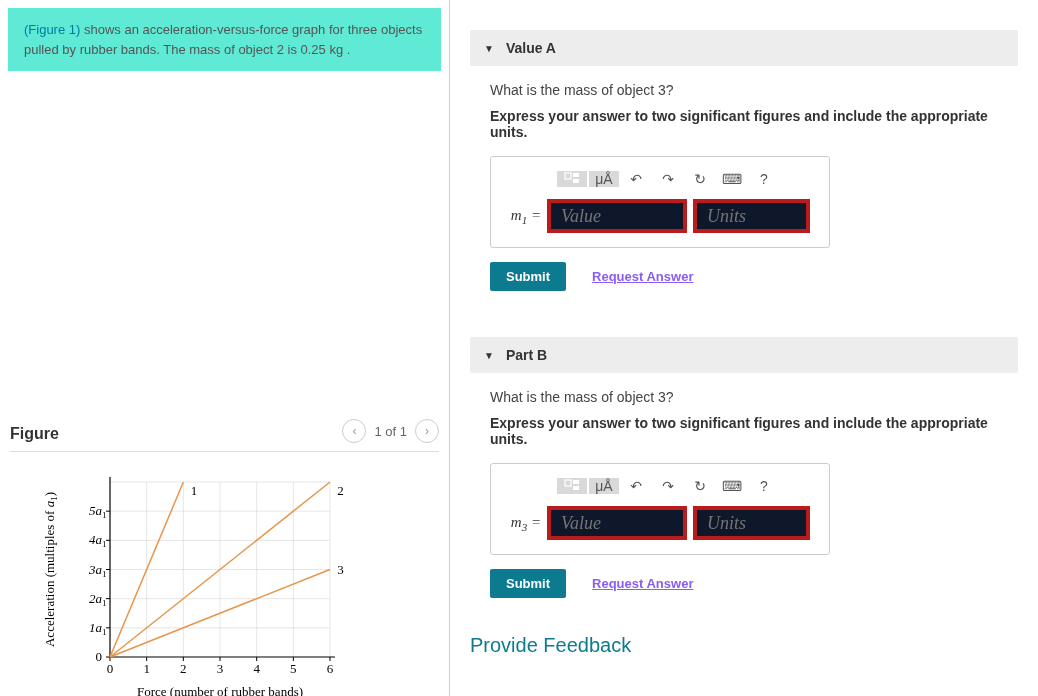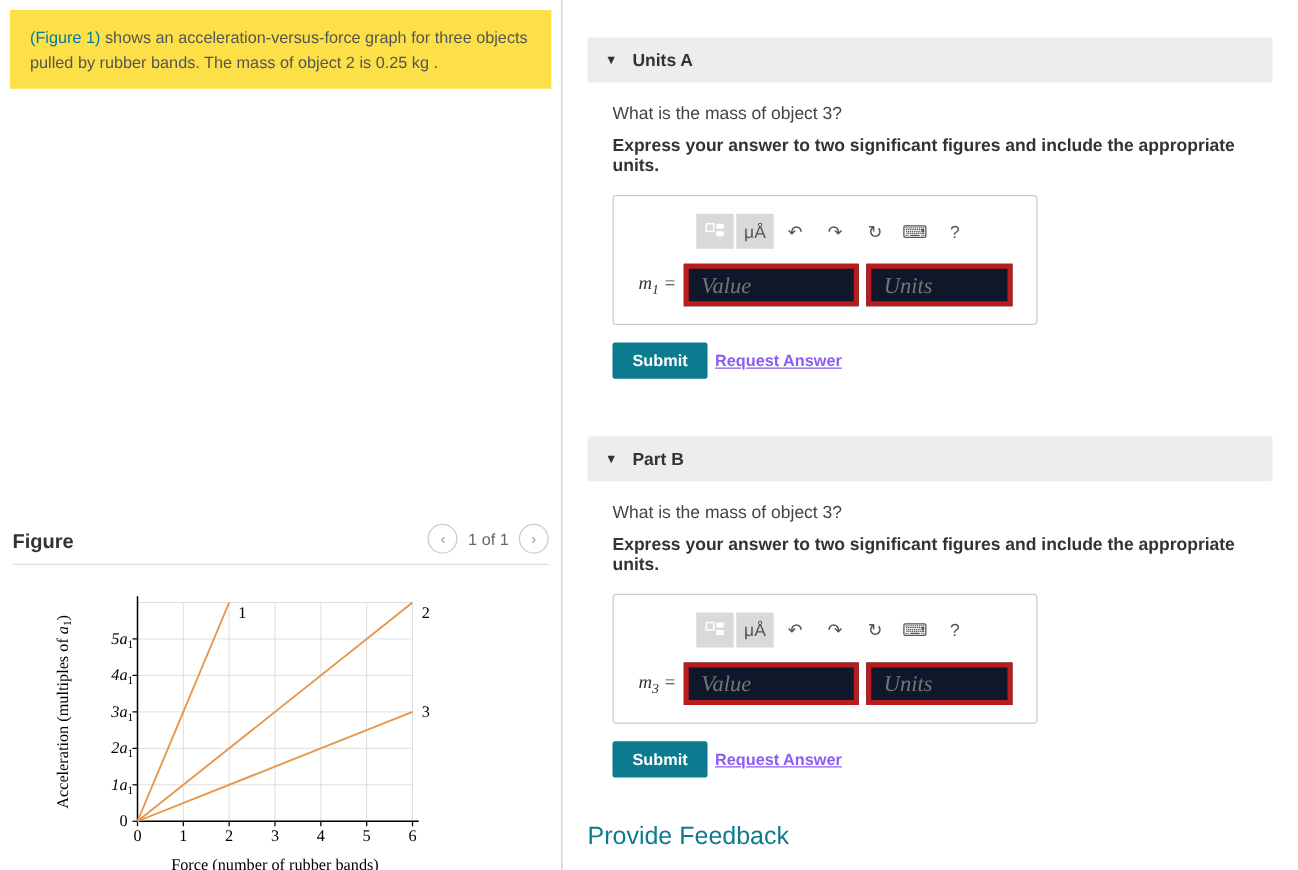--- a/index.html
+++ b/index.html
@@ -1,45 +1,45 @@
 <!DOCTYPE html>
 <html><head>
   <meta charset="utf-8">
   <style>
     * { box-sizing: border-box; margin: 0; padding: 0; }
     body { font-family: Arial, Helvetica, sans-serif; font-size: 14px; color: #333; background: #fff; display: flex; height: 696px; width: 1038px; overflow: hidden; }
     .left-pane { width: 450px; border-right: 1px solid #ccc; padding: 0; }
     .right-pane { flex: 1; padding: 0 20px; overflow-y: auto; }
-    .prompt-box { background: #fde047; padding: 12px 16px; margin: 8px; font-size: 13px; color: #555; line-height: 1.5; }
+    .prompt-box { background: #5eead4; padding: 12px 16px; margin: 8px; font-size: 13px; color: #555; line-height: 1.5; }
     .prompt-box .fig-link { color: #007b9e; }
     .figure-section { margin-top: 340px; padding: 0 10px; }
     .figure-header { display: flex; justify-content: space-between; align-items: flex-end; padding: 8px 0; border-bottom: 1px solid #ddd; }
     .figure-title { font-size: 16px; font-weight: bold; color: #333; }
     .figure-nav { display: flex; align-items: center; gap: 8px; font-size: 13px; color: #666; }
     .nav-btn { width: 24px; height: 24px; border: 1px solid #ccc; border-radius: 50%; background: #fff; display: flex; align-items: center; justify-content: center; cursor: pointer; color: #999; font-size: 12px; }
     .figure-body { padding: 20px 0 0 30px; }
     .part-section { margin-top: 30px; }
     .part-header { background: #ededed; padding: 10px 14px; display: flex; align-items: center; gap: 12px; border-radius: 2px; }
     .part-header .caret { font-size: 10px; color: #333; }
     .part-title { font-weight: bold; font-size: 14px; }
     .part-body { padding: 16px 20px; }
     .question-text { color: #444; margin-bottom: 10px; font-size: 14px; }
     .instruction-text { font-weight: bold; color: #333; margin-bottom: 16px; font-size: 14px; }
     .answer-box { border: 1px solid #ccc; border-radius: 3px; padding: 14px; display: inline-block; min-width: 340px; }
     .toolbar { display: flex; gap: 2px; align-items: center; margin-bottom: 12px; margin-left: 52px; }
-    .tool-btn { width: 30px; height: 28px; background: #d9d9d9; border: none; display: flex; align-items: center; justify-content: center; cursor: pointer; font-size: 14px; color: #555; }
+    .tool-btn { width: 30px; height: 16px; background: #d9d9d9; border: none; display: flex; align-items: center; justify-content: center; cursor: pointer; font-size: 14px; color: #555; }
     .tool-btn.plain { background: transparent; width: 30px; }
     .tool-btn svg { width: 16px; height: 16px; }
     .input-row { display: flex; align-items: center; gap: 6px; }
     .var-label { font-style: italic; font-family: 'Times New Roman', serif; font-size: 15px; color: #333; min-width: 36px; text-align: right; }
     .var-label sub { font-size: 11px; }
     .value-input, .units-input { border: 4px solid #b91c1c; height: 34px; padding: 4px 10px; font-size: 18px; font-style: italic; font-family: 'Times New Roman', serif; color: #aaa; background: #0f172a; }
     .value-input { width: 140px; }
     .units-input { width: 117px; }
-    .action-row { margin-top: 14px; display: flex; align-items: center; gap: 6px; }
+    .action-row { margin-top: 14px; display: flex; align-items: center; gap: 26px; }
     .submit-btn { background: #0c7a8f; color: #fff; border: none; padding: 7px 16px; font-size: 13px; font-weight: bold; cursor: pointer; border-radius: 2px; }
     .request-link { color: #8b5cf6; text-decoration: underline; font-size: 13px; font-weight: bold; cursor: pointer; }
     .feedback-link { color: #0c7a8f; font-size: 20px; cursor: pointer; margin: 20px 0 10px 0; display: inline-block; }
     .chart-svg { display: block; }
   </style>
 </head>
 <body>
 
 <div class="left-pane">
   <div class="prompt-box">
@@ -113,21 +113,21 @@
         </svg>
     </div>
   </div>
 </div>
 
 <div class="right-pane">
 
   <div class="part-section">
     <div class="part-header">
       <span class="caret">▼</span>
-      <span class="part-title">Units A</span>
+      <span class="part-title">Value A</span>
     </div>
     <div class="part-body">
       <div class="question-text">What is the mass of object 3?</div>
       <div class="instruction-text">Express your answer to two significant figures and include the appropriate units.</div>
       <div class="answer-box">
         <div class="toolbar">
           <button class="tool-btn">
             <svg viewBox="0 0 16 16">
                 <rect x="1" y="2" width="6" height="6" fill="none" stroke="#fff" stroke-width="1.2"></rect>
                 <rect x="9" y="2" width="6" height="4" fill="#fff"></rect>

